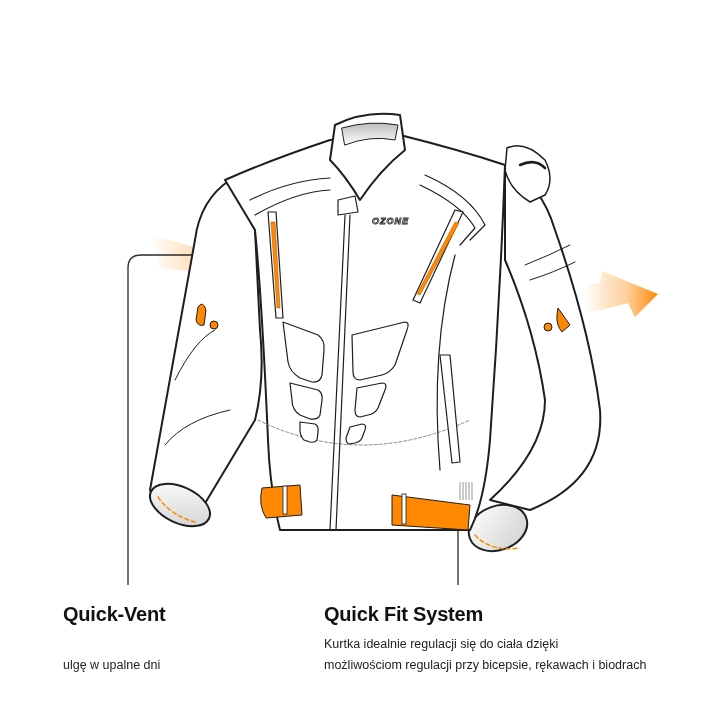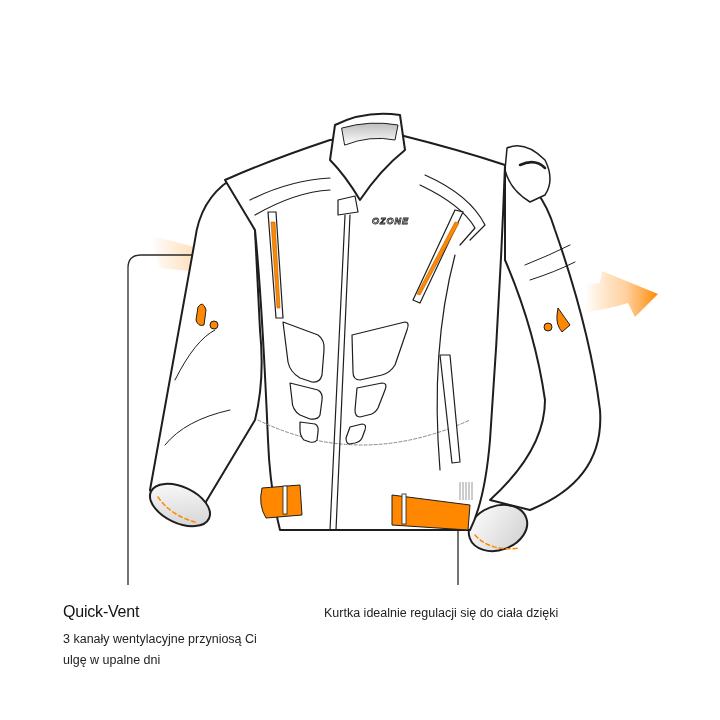--- a/index.html
+++ b/index.html
@@ -1,20 +1,20 @@
 <!DOCTYPE html>
 <html><head>
   <meta charset="utf-8">
   <style>
     html, body { margin: 0; padding: 0; background: #ffffff; }
     body { width: 720px; height: 720px; position: relative; overflow: hidden;
       font-family: "Liberation Sans", "DejaVu Sans", sans-serif; color: #1a1a1a; }
     .illustration { position: absolute; left: 0; top: 0; width: 720px; height: 720px; }
     .feature { position: absolute; }
-    .feature-title { font-size: 16px; font-weight: 400; letter-spacing: -0.2px; margin: 0 0 8px 0; color: #111; }
+    .feature-title { font-size: 20px; font-weight: 700; letter-spacing: -0.2px; margin: 0 0 8px 0; color: #111; }
     .feature-desc { font-size: 12.5px; line-height: 21px; color: #222; margin: 0; }
     #feature-quick-vent { left: 63px; top: 603px; width: 250px; }
     #feature-quick-fit { left: 324px; top: 603px; width: 380px; }
   </style>
 </head>
 <body>
 
 <svg class="illustration" viewBox="0 0 720 720" xmlns="http://www.w3.org/2000/svg">
   <defs>
     <linearGradient id="arrowGrad" x1="0" y1="0" x2="1" y2="0">
@@ -126,22 +126,24 @@
       <line x1="466" y1="482" x2="466" y2="500"></line>
       <line x1="469" y1="482" x2="469" y2="500"></line>
       <line x1="472" y1="482" x2="472" y2="500"></line>
     </g>
   </g>
 </svg>
 
 <div class="feature" id="feature-quick-vent">
   <h2 class="feature-title">Quick-Vent</h2>
   <p class="feature-desc">
-    <span>3 kanały wentylacyjne przyniosą Ci</span><br>
+    <br>
     <span>ulgę w upalne dni</span>
   </p>
 </div>
 
 <div class="feature" id="feature-quick-fit">
+  <h2 class="feature-title">Quick Fit System</h2>
   <p class="feature-desc">
     <span>Kurtka idealnie regulacji się do ciała dzięki</span><br>
+    <span>możliwościom regulacji przy bicepsie, rękawach i biodrach</span>
   </p>
 </div>
 
 </body></html>

